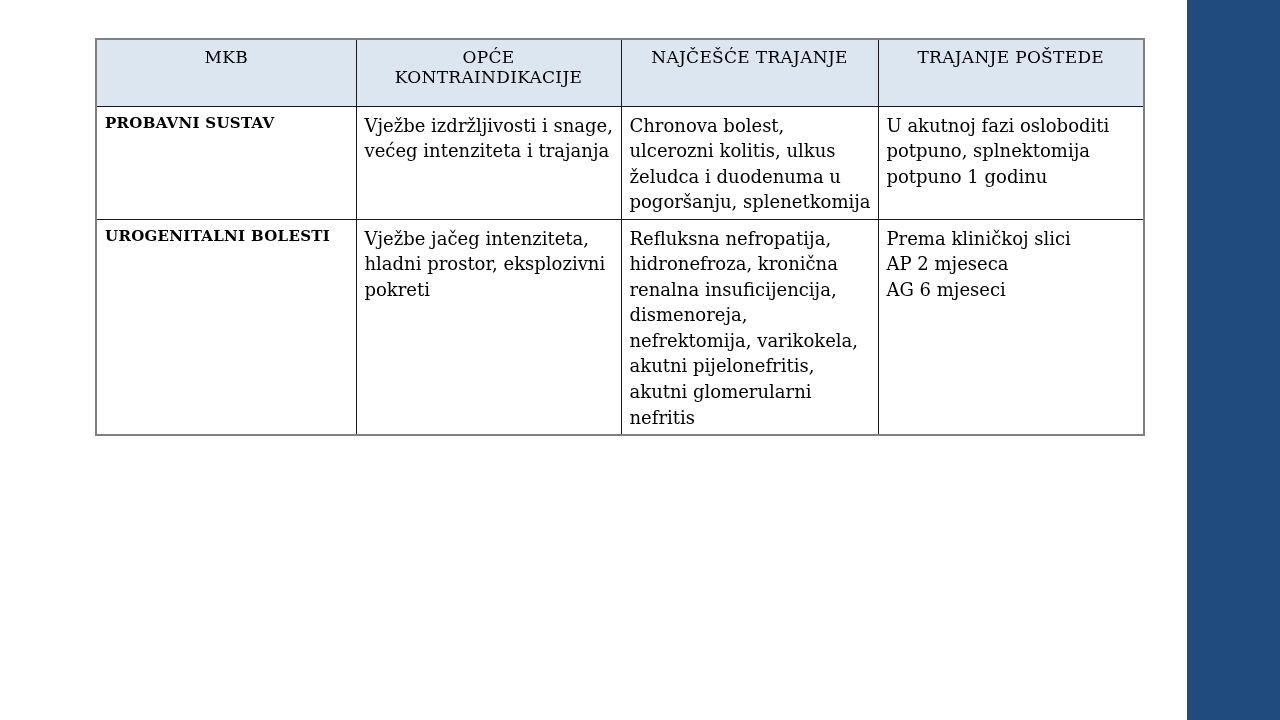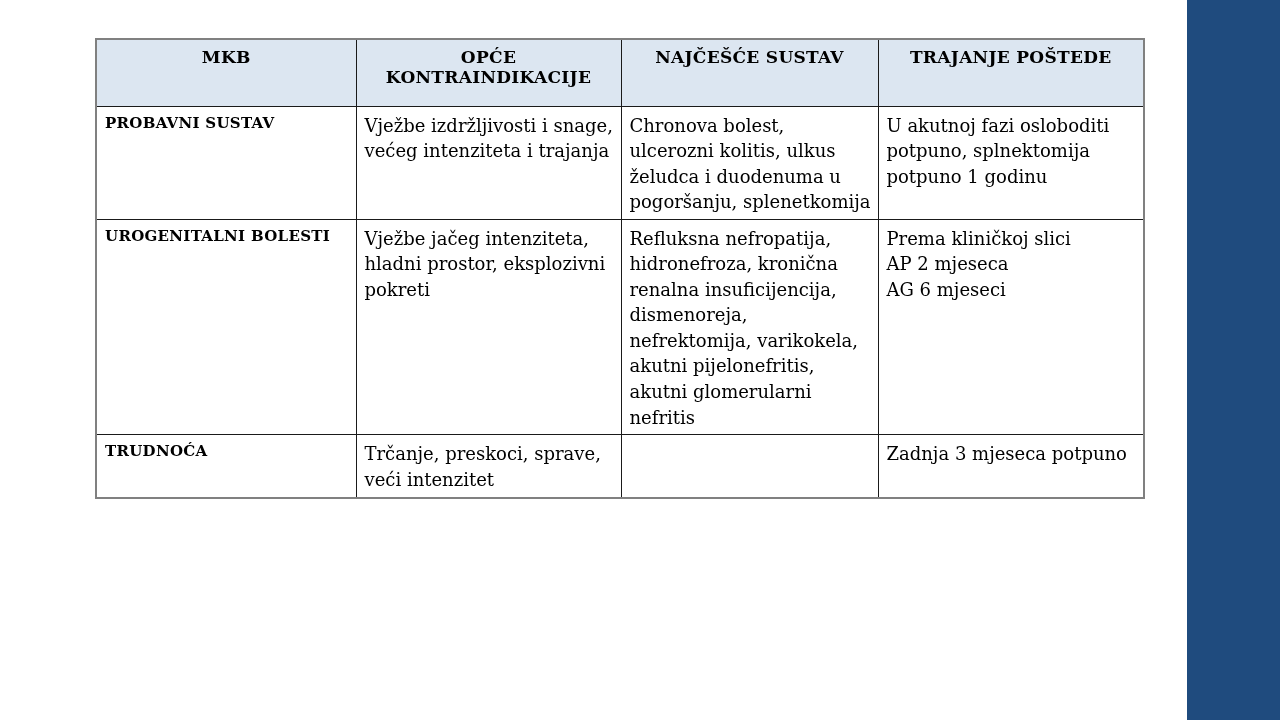--- a/index.html
+++ b/index.html
@@ -41,21 +41,21 @@
     border: 1px solid var(--grid-line, #1a1a1a);
     vertical-align: top;
     color: #000000;
     white-space: pre-line;
     overflow: hidden;
   }
   .cont-table th {
     background: var(--header-fill, #dce6f1);
     text-align: center;
     font-size: 17px;
-    font-weight: bold;
+    font-weight: normal;
     letter-spacing: 0.3px;
     padding: 7px 6px 4px 6px;
   }
   .cont-table td {
     font-size: 18px;
     line-height: 1.42;
     padding: 6px 5px 4px 8px;
     text-align: left;
   }
   .cont-table td.rowhead {
@@ -75,43 +75,37 @@
       <col style="width:260px">
       <col style="width:265px">
       <col style="width:257px">
       <col style="width:266px">
     </colgroup>
     <thead>
       <tr style="height:67px">
         <th>MKB</th>
         <th>OPĆE
 KONTRAINDIKACIJE</th>
-        <th>NAJČEŠĆE SUSTAV</th>
+        <th>NAJČEŠĆE TRAJANJE</th>
         <th>TRAJANJE POŠTEDE</th>
       </tr>
     </thead>
     <tbody>
       <tr style="height:111px">
         <td class="rowhead">PROBAVNI SUSTAV</td>
         <td>Vježbe izdržljivosti i snage, većeg intenziteta i trajanja</td>
         <td>Chronova bolest, ulcerozni kolitis, ulkus želudca i duodenuma u pogoršanju, splenetkomija</td>
         <td>U akutnoj fazi osloboditi potpuno, splnektomija potpuno 1 godinu</td>
       </tr>
       <tr style="height:155px">
         <td class="rowhead">UROGENITALNI BOLESTI</td>
         <td>Vježbe jačeg intenziteta, hladni prostor, eksplozivni pokreti</td>
         <td>Refluksna nefropatija, hidronefroza, kronična renalna insuficijencija, dismenoreja, nefrektomija, varikokela, akutni pijelonefritis, akutni glomerularni nefritis</td>
         <td>Prema kliničkoj slici
 AP 2 mjeseca
 AG 6 mjeseci</td>
       </tr>
-      <tr style="height:63px">
-        <td class="rowhead">TRUDNOĆA</td>
-        <td>Trčanje, preskoci, sprave, veći intenzitet</td>
-        <td></td>
-        <td>Zadnja 3 mjeseca potpuno</td>
-      </tr>
     </tbody>
   </table>
 
   <div class="accent-bar"></div>
 
 </div>
 
 </body></html>

